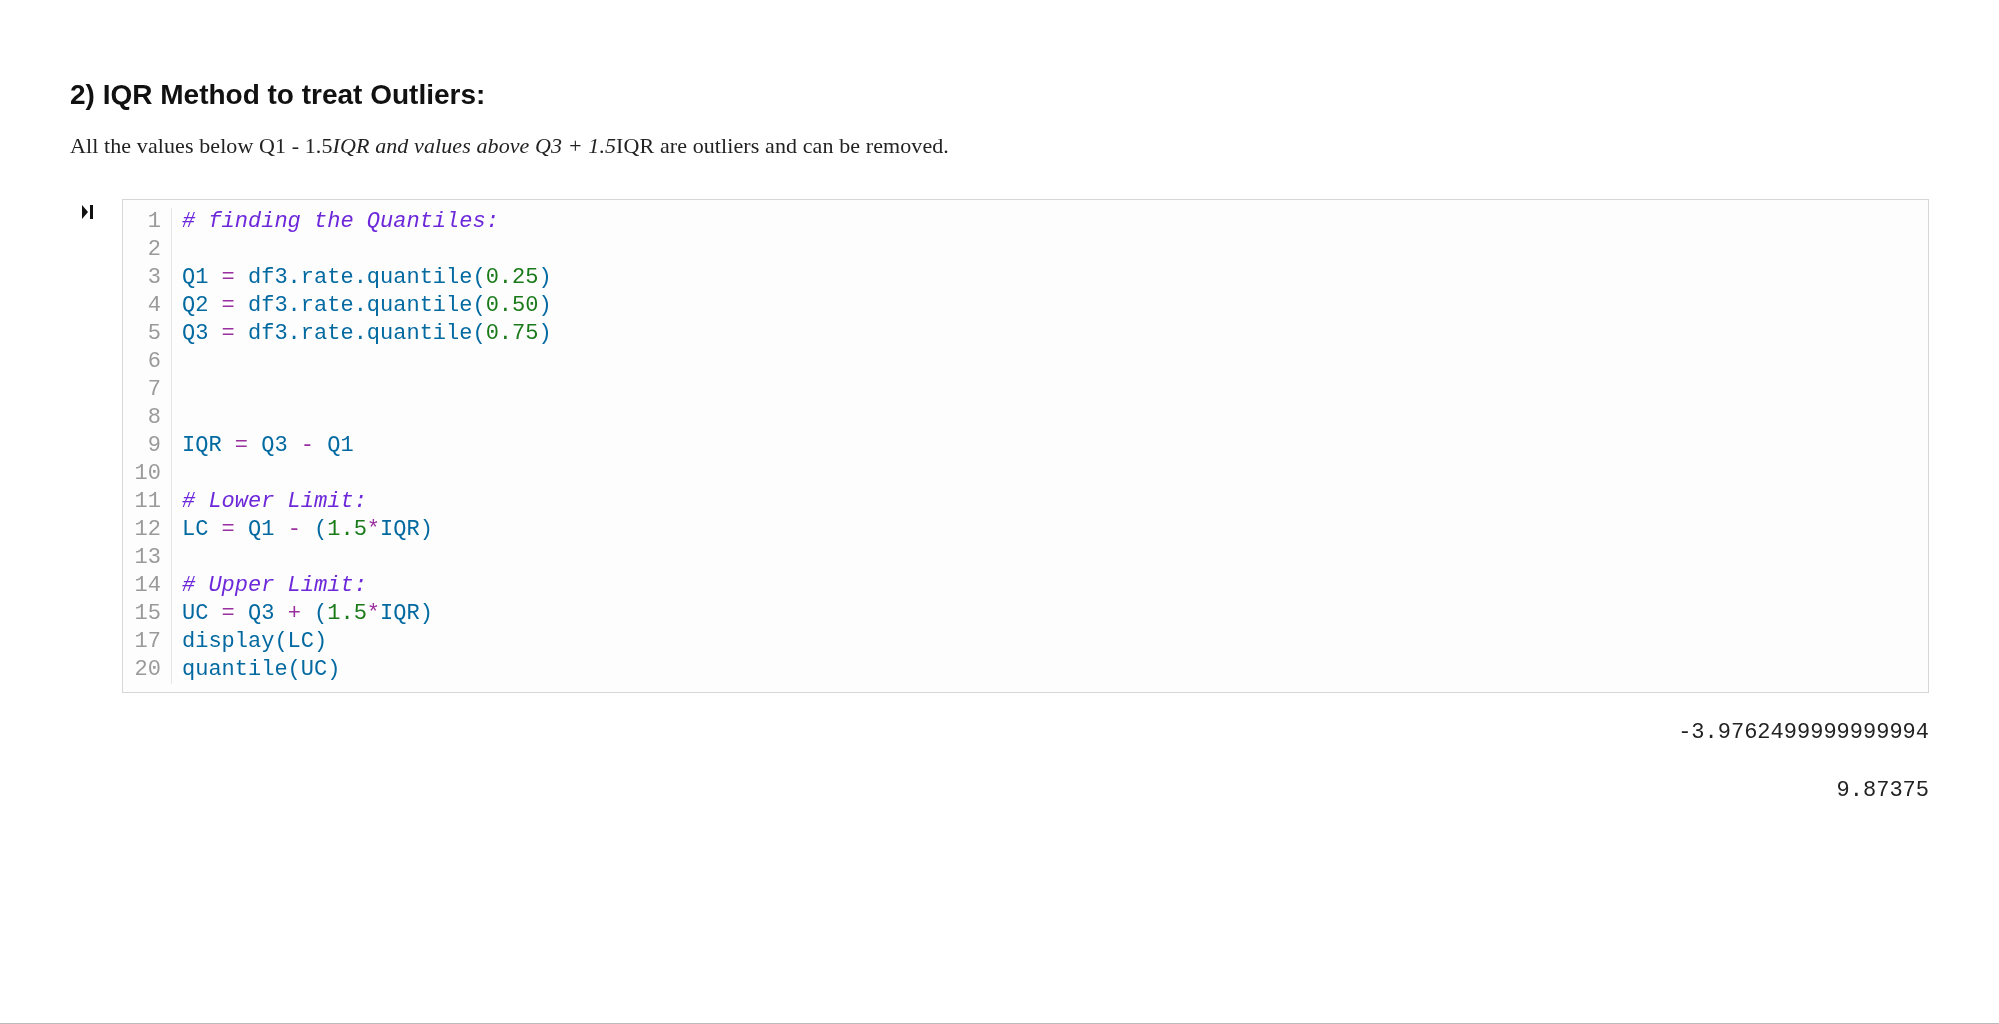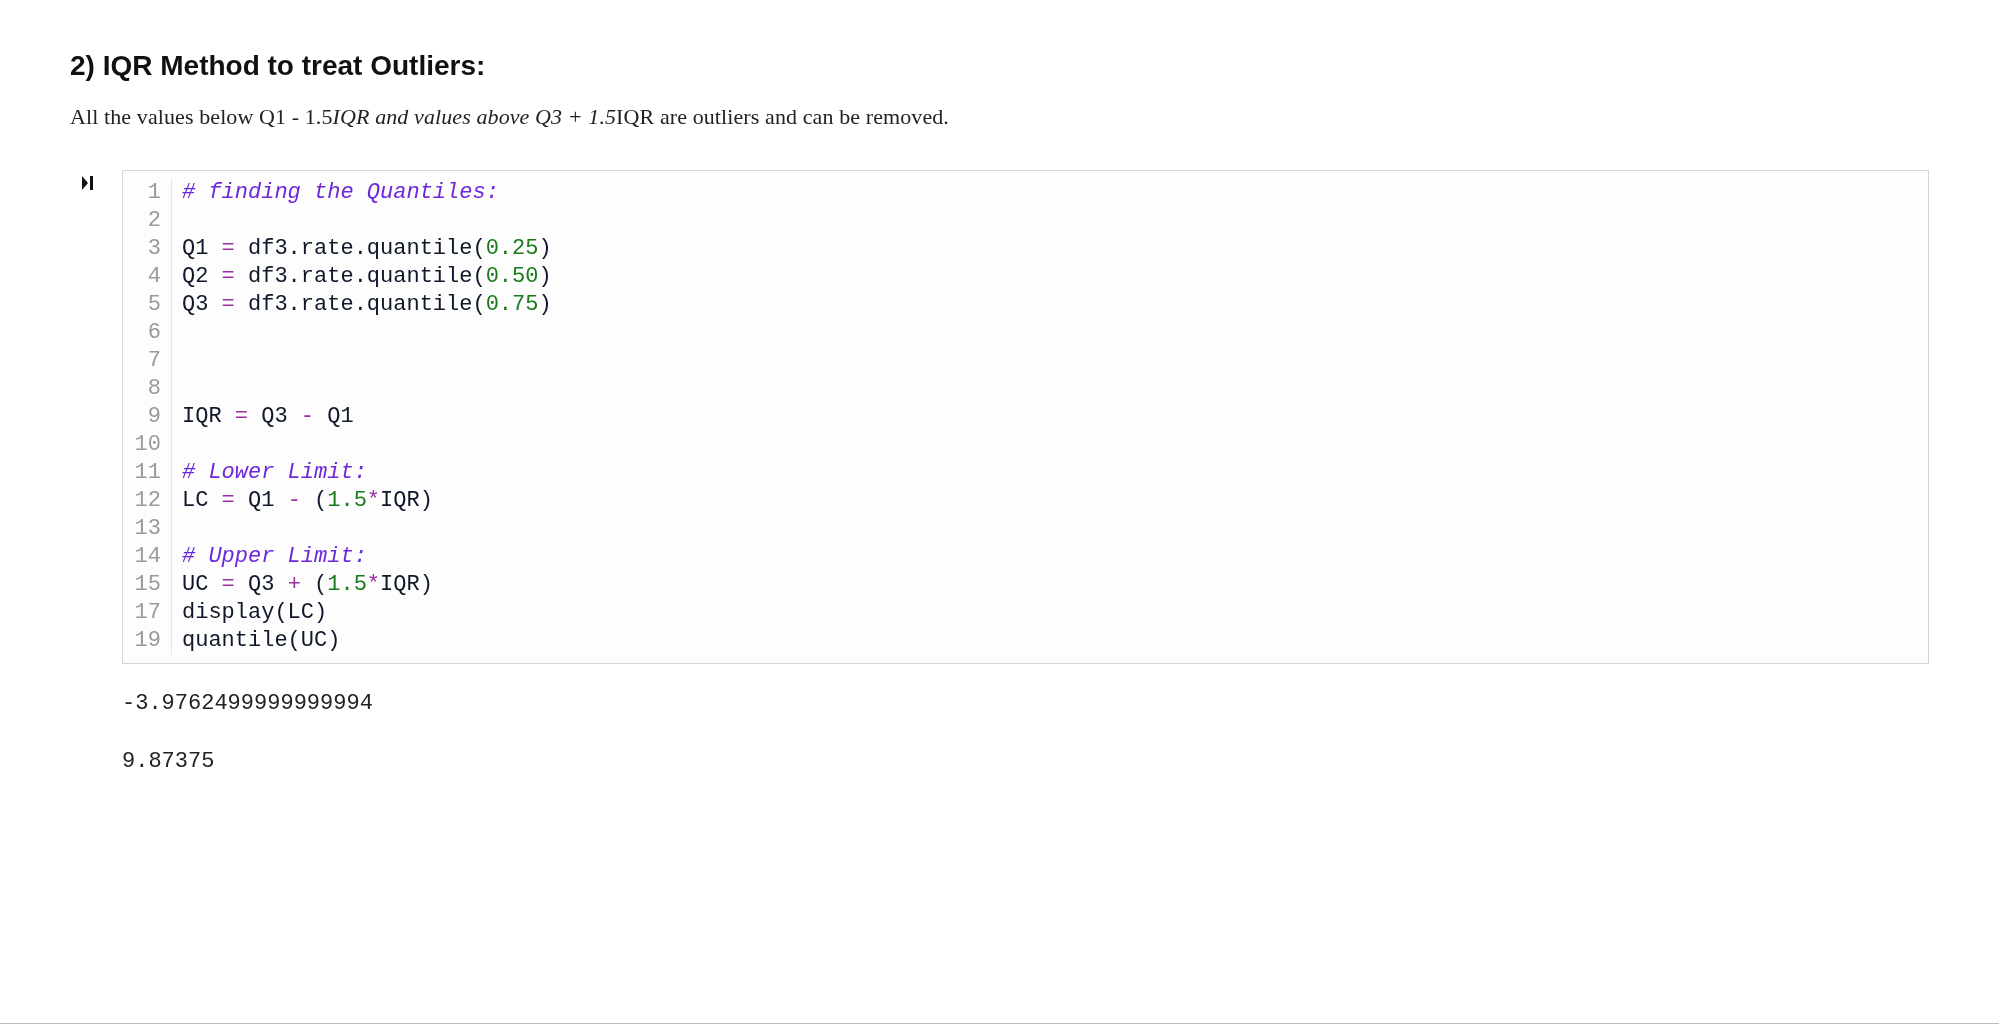--- a/index.html
+++ b/index.html
@@ -5,21 +5,21 @@
   html, body {
     margin: 0;
     padding: 0;
     background: #ffffff;
     font-family: -apple-system, BlinkMacSystemFont, "Segoe UI", Helvetica, Arial, sans-serif;
     color: #111;
   }
   .page {
     width: 1999px;
     min-height: 1024px;
-    padding: 50px 70px 40px 70px;
+    padding: 79px 70px 40px 70px;
     box-sizing: border-box;
     border-bottom: 1px solid #bbb;
   }
   h3.section-heading {
     font-size: 28px;
     font-weight: 700;
     margin: 0 0 22px 0;
     color: #111;
   }
   p.description {
@@ -68,32 +68,32 @@
     color: #9a9a9a;
     user-select: none;
     border-right: 1px solid #e6e6e6;
     margin-right: 10px;
   }
   .code-content {
     white-space: pre;
   }
   .c-cmt { color: #6d28d9; font-style: italic; }
   .c-num { color: #1a7a1a; }
-  .c-id  { color: #0f172a; }
+  .c-id  { color: #0369a1; }
   .c-op  { color: #9a2fa0; }
 
   .output-area {
     margin-left: 52px;
     margin-top: 20px;
     font-family: "SFMono-Regular", Consolas, "Liberation Mono", Menlo, monospace;
     font-size: 22px;
     line-height: 40px;
     color: #222;
   }
-  .output-line { margin-bottom: 18px; }
+  .output-line { margin-bottom: 18px; text-align: right; }
 </style>
 </head>
 <body>
 
 <div class="page">
 
   <h3 class="section-heading">2) IQR Method to treat Outliers:</h3>
 
   <p class="description">
     <span>All the values below Q1 - 1.5</span><span class="ital">IQR and values above Q3 + 1.5</span><span>IQR are outliers and can be removed.</span>
@@ -165,21 +165,21 @@
         </div>
         <div class="code-line">
           <span class="ln">15</span>
           <span class="code-content"><span class="c-id">UC </span><span class="c-op">=</span><span class="c-id"> Q3 </span><span class="c-op">+</span><span class="c-id"> (</span><span class="c-num">1.5</span><span class="c-op">*</span><span class="c-id">IQR)</span></span>
         </div>
         <div class="code-line">
           <span class="ln">17</span>
           <span class="code-content"><span class="c-id">display(LC)</span></span>
         </div>
         <div class="code-line">
-          <span class="ln">19</span>
+          <span class="ln">20</span>
           <span class="code-content"><span class="c-id">quantile(UC)</span></span>
         </div>
       </div>
   </div>
 
   <div class="output-area" id="output-area">
       <div class="output-line">-3.9762499999999994</div>
       <div class="output-line">9.87375</div>
     </div>
 

